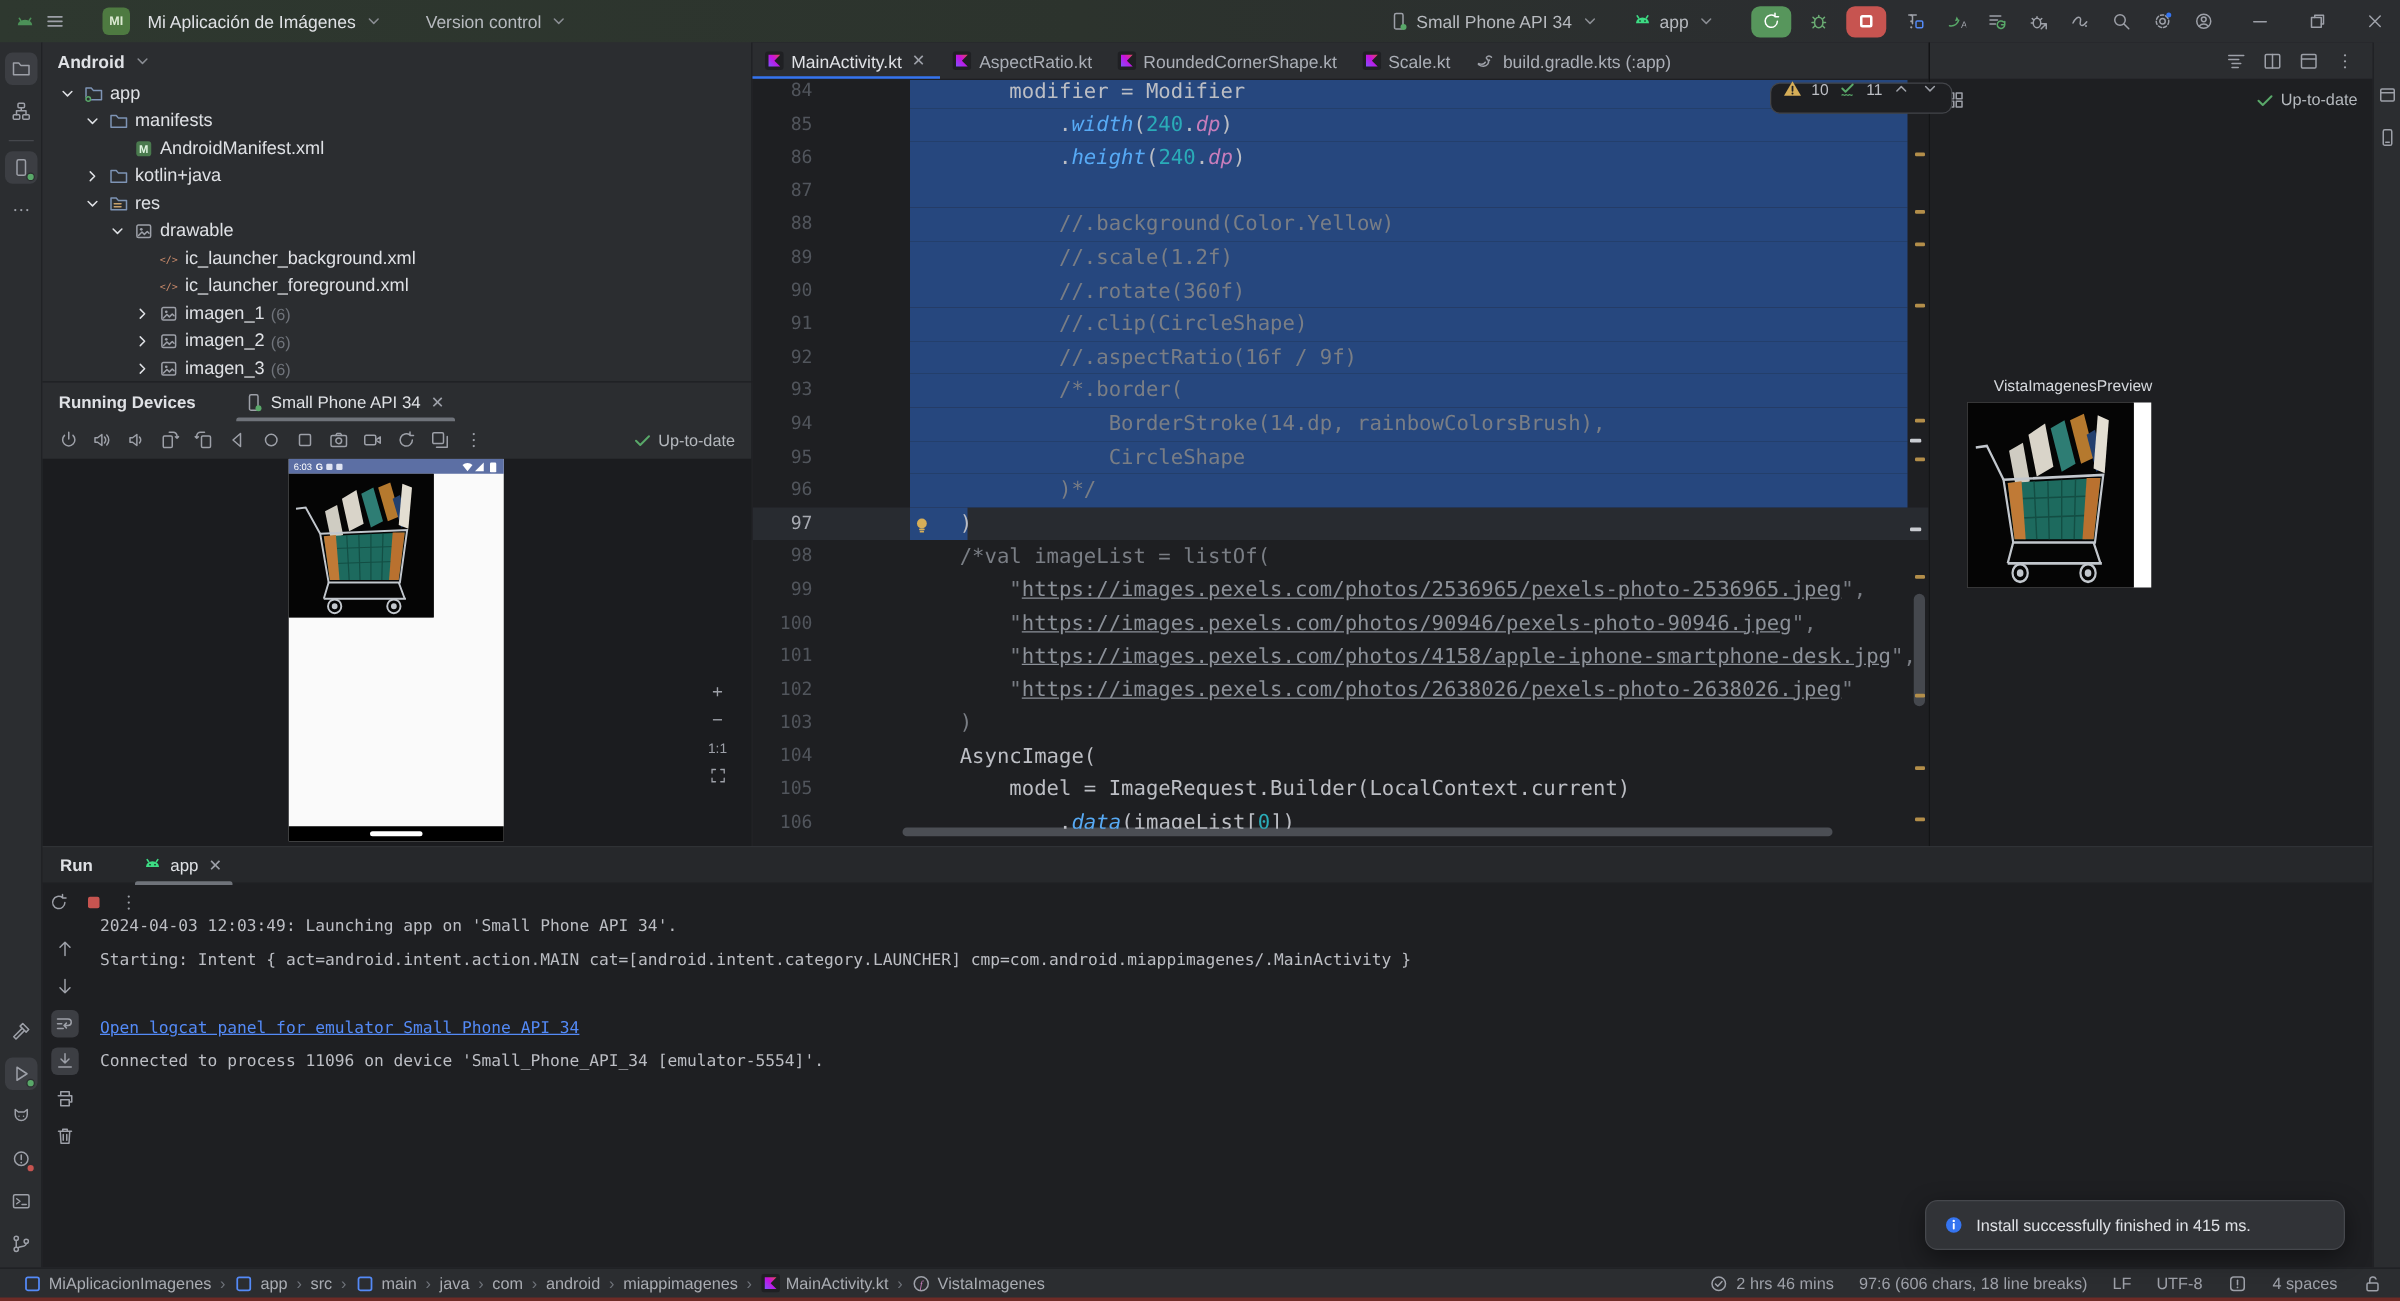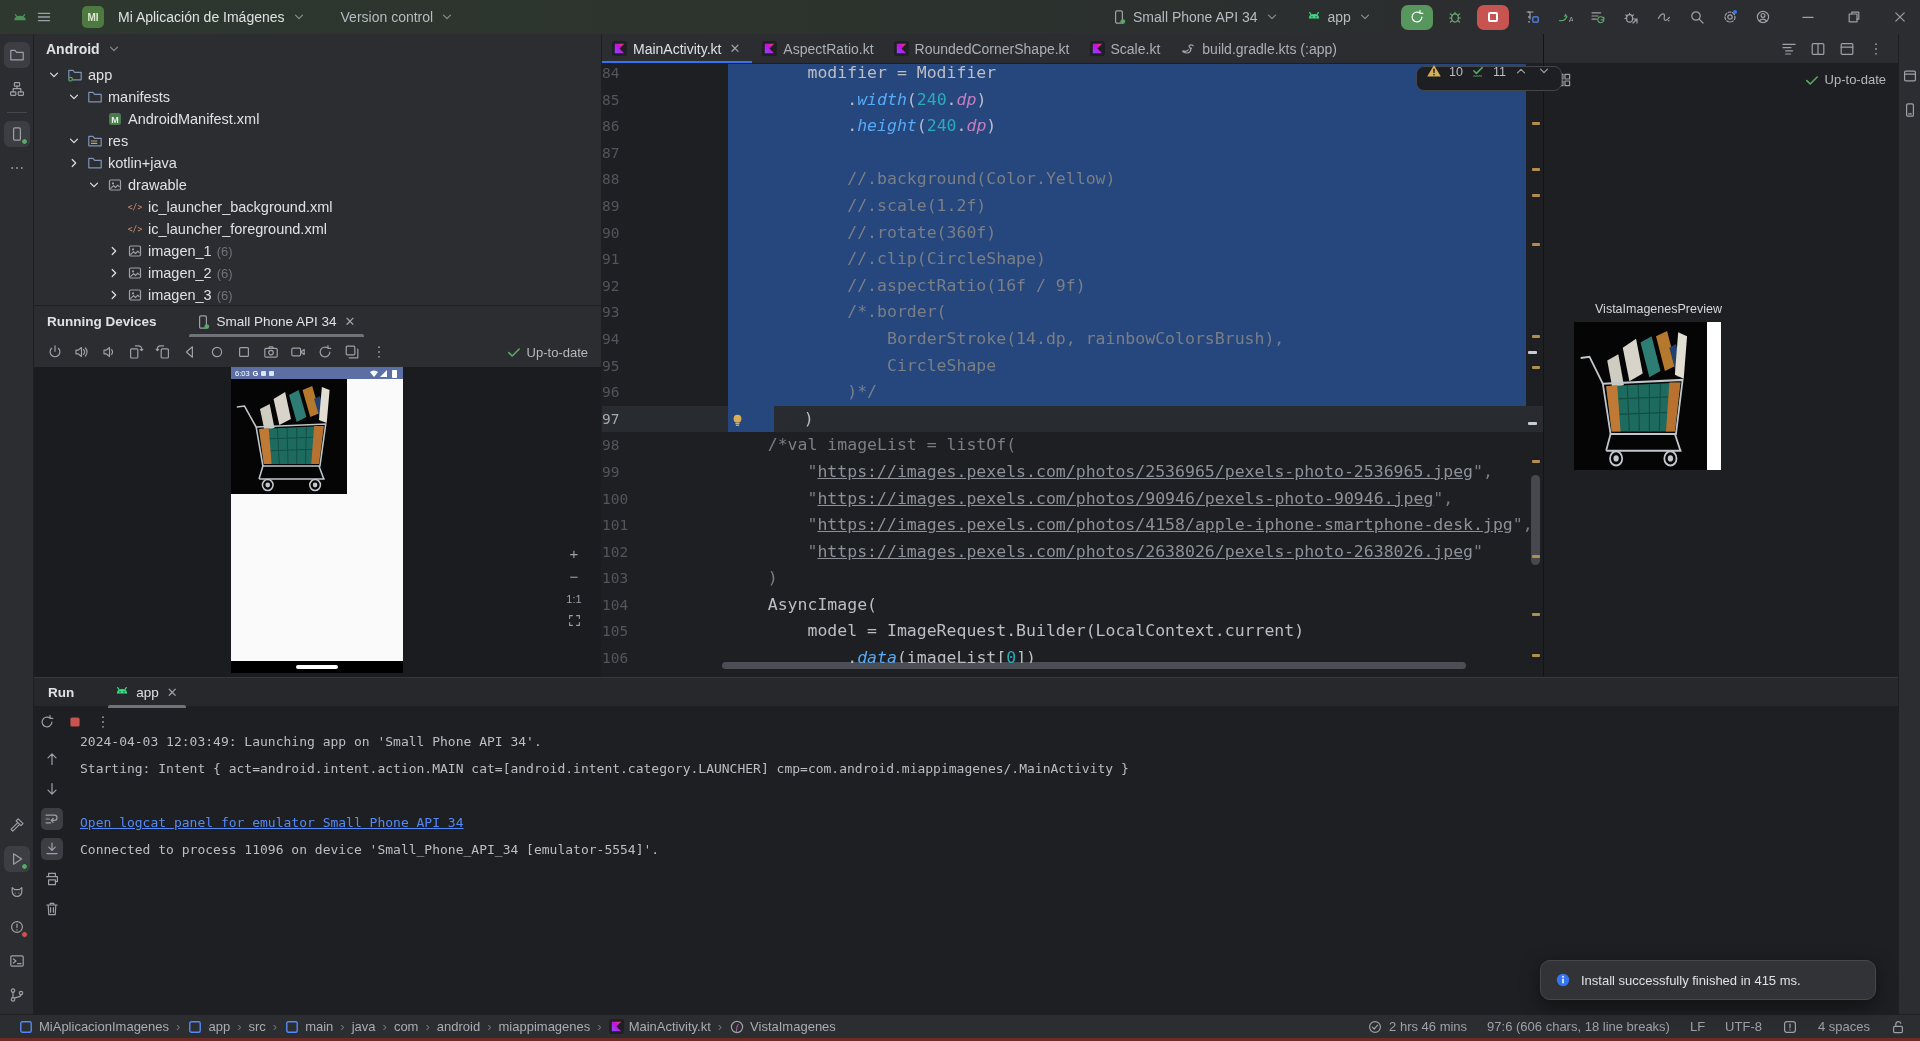--- a/index.html
+++ b/index.html
@@ -81,26 +81,26 @@
 
   
   #editor { position:absolute; left:602px; top:34px; width:941px; height:643px; background:#1e1f22; }
   #etabs { height:30px; display:flex; align-items:stretch; background:#2b2d30; border-bottom:1px solid #1e1f22; }
   .etab { display:flex; align-items:center; gap:6px; padding:0 10px; color:#abafb7; font-size:14px; position:relative; }
   .etab.active { color:#dfe1e5; }
   .etab.active::after { content:""; position:absolute; left:0; right:0; bottom:0; height:2px; background:#3574f0; }
   #code { position:absolute; left:0; top:30px; right:0; bottom:14px; overflow:hidden; }
   .cl { display:flex; height:26.6px; padding-right:17px; position:relative; }
   .cl:first-child { margin-top:-4px; }
-  .ln { width:48px; font-family:"DejaVu Sans Mono", monospace; font-size:14.5px;
+  .ln { width:48px; text-align:right; font-family:"DejaVu Sans Mono", monospace; font-size:14.5px;
     line-height:26.6px; color:#51555c; flex:none; }
   .ct { flex:1; margin-left:78px; font-family:"DejaVu Sans Mono", monospace; font-size:16.5px;
     line-height:26.6px; white-space:pre; color:#bcbec4; position:relative; z-index:1; }
   .sel .ct { background:#26477e; }
-  .cur { background:#282b30;gap:36px; }
+  .cur { background:#282b30; }
   .cur .ln { color:#a7aab1; }
   .cur::after { content:""; position:absolute; left:126px; top:0; bottom:0; width:46px; background:#26477e; }
   .tk-c { color:#7a7e85; } .tk-f { color:#57aaf5; font-style:italic; }
   .tk-n { color:#2aacb8; } .tk-p { color:#c77dbb; font-style:italic; }
   .tk-u { color:#8c9199; text-decoration:underline; }
   #bulb { position:absolute; left:127px; top:348px; z-index:3; }
   #inspect { position:absolute; left:814px; top:32px; height:25px; display:flex; align-items:flex-end; gap:7px;
     padding:11px 9px; background:#1e1f22; border:1px solid #43454a; border-radius:8px; z-index:5; font-size:12.5px; color:#bcbec4; }
   #vscroll { position:absolute; right:0; top:30px; width:15px; bottom:14px; }
   #vthumb { position:absolute; left:3px; width:9px; top:411px; height:90px; background:#45484e; border-radius:5px; }
@@ -460,43 +460,43 @@
             <svg width="16" height="16" viewBox="0 0 16 16" fill="none" stroke="currentColor" stroke-width="1.2" stroke-linecap="round" stroke-linejoin="round">
               <rect x="2" y="2" width="12" height="12" rx="2.5" fill="#4a7a4e" stroke="none"></rect>
               <text x="8" y="11.6" text-anchor="middle" font-size="9" font-weight="bold" fill="#dff3e0" stroke="none" font-family="Liberation Sans,sans-serif">M</text>
             </svg>
           </span>
           <span>AndroidManifest.xml</span>
     </div>
         <div class="trow" style="padding-left:32px">
     <span class="tsp">
             <svg width="16" height="16" viewBox="0 0 16 16" fill="none" stroke="currentColor" stroke-width="1.2" stroke-linecap="round" stroke-linejoin="round">
-              <path d="M4.5 6.2 8 9.7l3.5-3.5"></path>
+              <path d="M6.2 4.5 9.7 8l-3.5 3.5"></path>
             </svg>
           </span>
           <span class="icn ">
             <svg width="16" height="16" viewBox="0 0 16 16" fill="none" stroke="currentColor" stroke-width="1.2" stroke-linecap="round" stroke-linejoin="round">
               <path d="M1.8 3.4h4.2l1.6 1.9h6.6v7.5H1.8z" stroke="#7e94b5"></path>
-              <path d="M4.4 8h5.4M4.4 10.4h5.4" stroke="#c9a26d"></path>
-            </svg>
-          </span>
-          <span>res</span>
+            </svg>
+          </span>
+          <span>kotlin+java</span>
     </div>
         <div class="trow" style="padding-left:32px">
     <span class="tsp">
             <svg width="16" height="16" viewBox="0 0 16 16" fill="none" stroke="currentColor" stroke-width="1.2" stroke-linecap="round" stroke-linejoin="round">
-              <path d="M6.2 4.5 9.7 8l-3.5 3.5"></path>
+              <path d="M4.5 6.2 8 9.7l3.5-3.5"></path>
             </svg>
           </span>
           <span class="icn ">
             <svg width="16" height="16" viewBox="0 0 16 16" fill="none" stroke="currentColor" stroke-width="1.2" stroke-linecap="round" stroke-linejoin="round">
               <path d="M1.8 3.4h4.2l1.6 1.9h6.6v7.5H1.8z" stroke="#7e94b5"></path>
-            </svg>
-          </span>
-          <span>kotlin+java</span>
+              <path d="M4.4 8h5.4M4.4 10.4h5.4" stroke="#c9a26d"></path>
+            </svg>
+          </span>
+          <span>res</span>
     </div>
         <div class="trow" style="padding-left:52px">
     <span class="tsp">
             <svg width="16" height="16" viewBox="0 0 16 16" fill="none" stroke="currentColor" stroke-width="1.2" stroke-linecap="round" stroke-linejoin="round">
               <path d="M4.5 6.2 8 9.7l3.5-3.5"></path>
             </svg>
           </span>
           <span class="icn ">
             <svg width="16" height="16" viewBox="0 0 16 16" fill="none" stroke="currentColor" stroke-width="1.2" stroke-linecap="round" stroke-linejoin="round">
               <rect x="2.5" y="3" width="11" height="10" rx="1.2"></rect>

